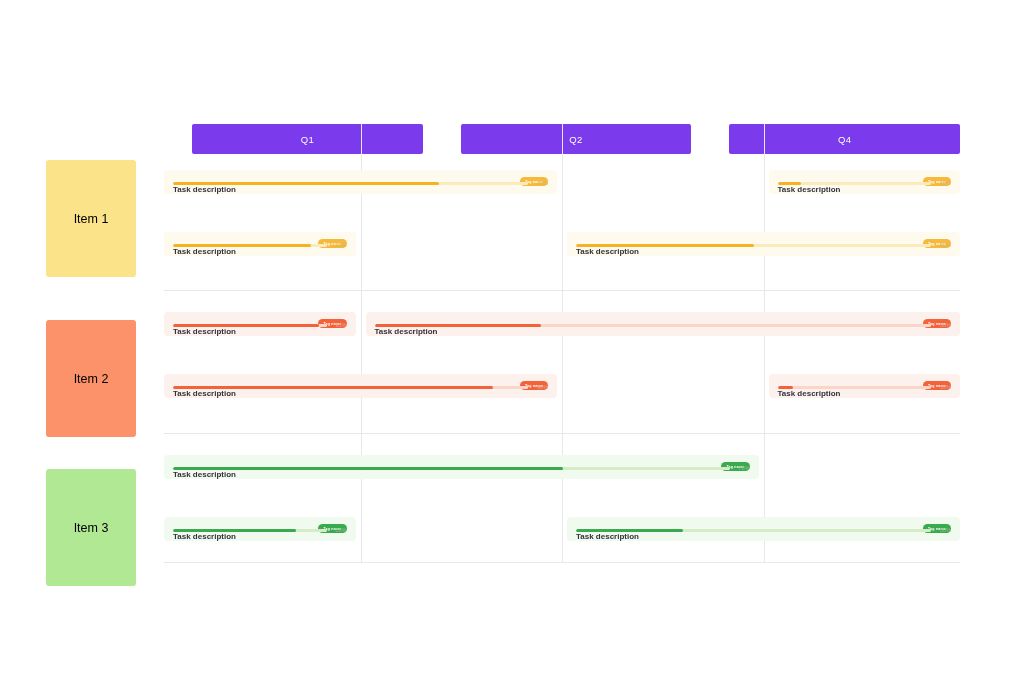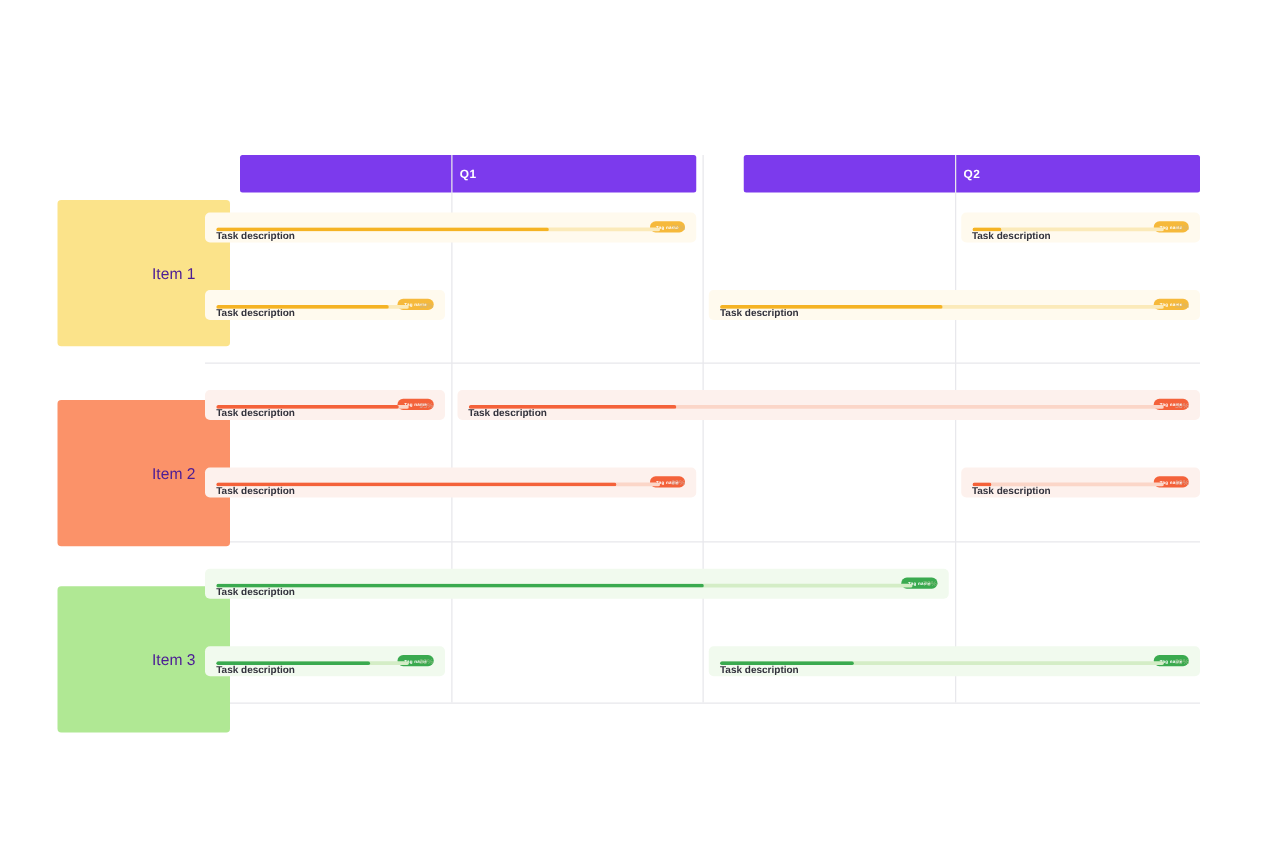--- a/index.html
+++ b/index.html
@@ -23,21 +23,21 @@
     left: 164px; top: 124px;
     width: 796px; height: 30px;
     display: flex;
     gap: 10px;
   }
   .quarter-header {
     flex: 1 1 0;
     background: #7c3aed;
     color: #ffffff;
     font-size: 9.5px;
-    font-weight: bold;
+    font-weight: normal;
     letter-spacing: .3px;
     display: flex;
     align-items: center;
     justify-content: center;
     border-radius: 2px;
     margin-left: 28px;
   }
 
   
   .col-divider {
@@ -51,23 +51,22 @@
   
   .row-label {
     position: absolute;
     left: 46px;
     width: 90px;
     border-radius: 3px;
     display: flex;
     align-items: center;
     justify-content: center;
     font-size: 12.5px;
-    color: #4c1d95;
+    color: #000000;
     font-family: "Liberation Sans", sans-serif;
-    padding-left: 48px;
   }
   .row-label.yellow { background: #fbe38a; }
   .row-label.orange { background: #fb9269; margin-top: 18px; }
   .row-label.green  { background: #b0e894; margin-top: 24px; }
 
   
   .row-separator {
     position: absolute;
     left: 164px;
     width: 796px;
@@ -152,20 +151,21 @@
   .progress-pct.green  { color: #8fbf85; }
 </style>
 </head>
 <body>
 
 <div id="page">
 
   <div id="header-row">
       <div class="quarter-header">Q1</div>
       <div class="quarter-header">Q2</div>
+      <div class="quarter-header">Q4</div>
     </div>
 
   <div id="col-dividers">
       <div class="col-divider" style="left: 360.5px;"></div>
       <div class="col-divider" style="left: 562px;"></div>
       <div class="col-divider" style="left: 763.5px;"></div>
     </div>
 
   <div id="row-separators">
       <div class="row-separator" style="top: 290px;"></div>

